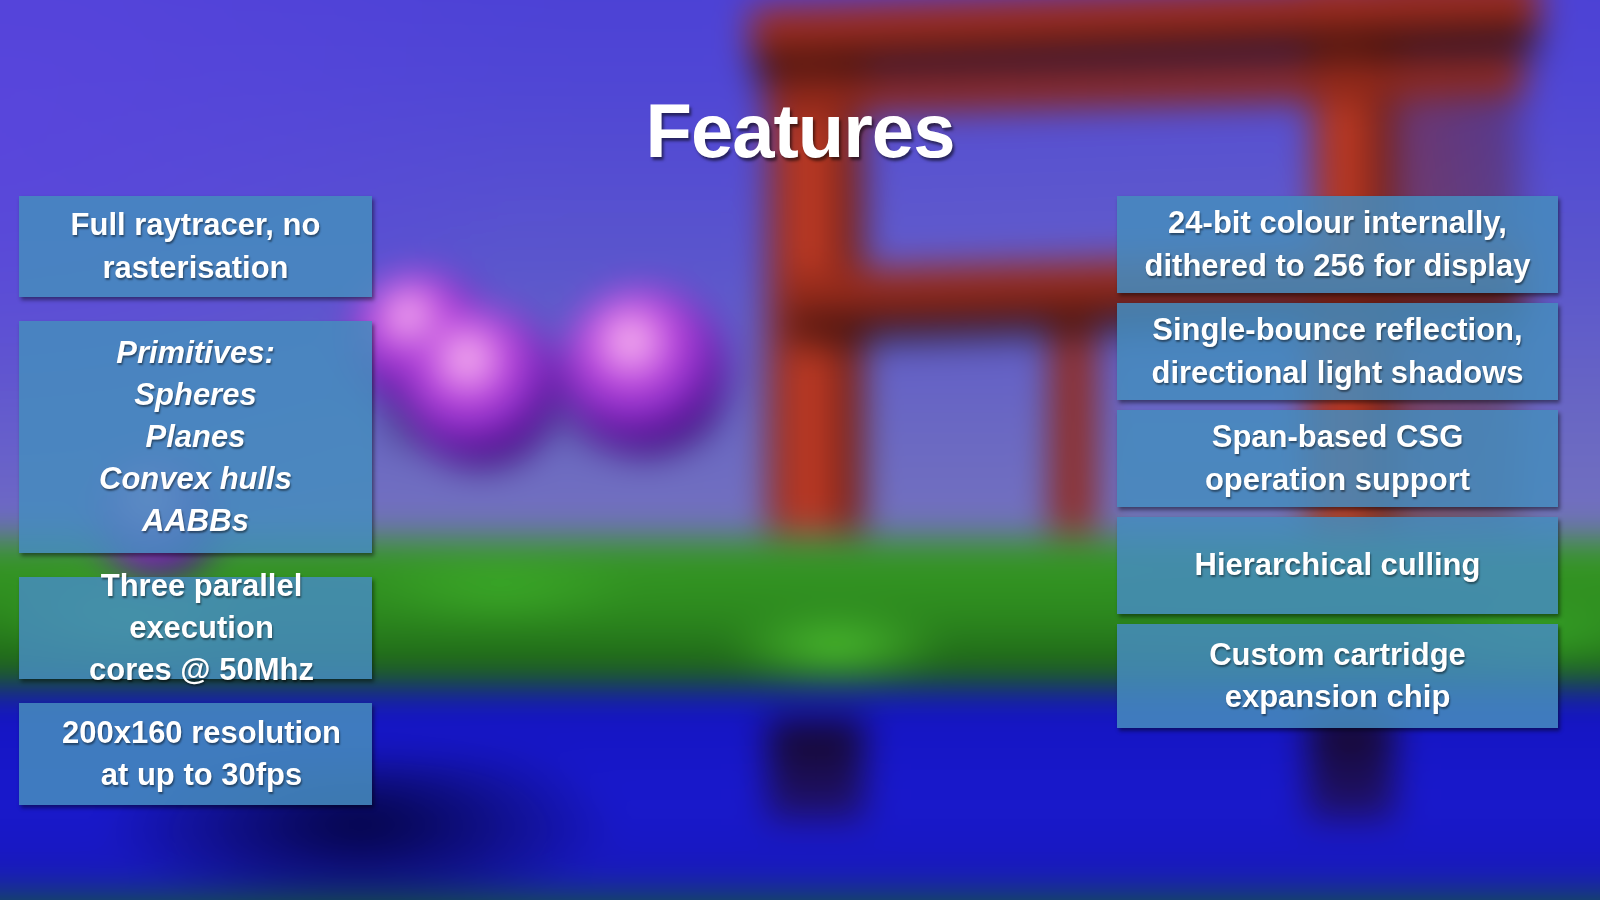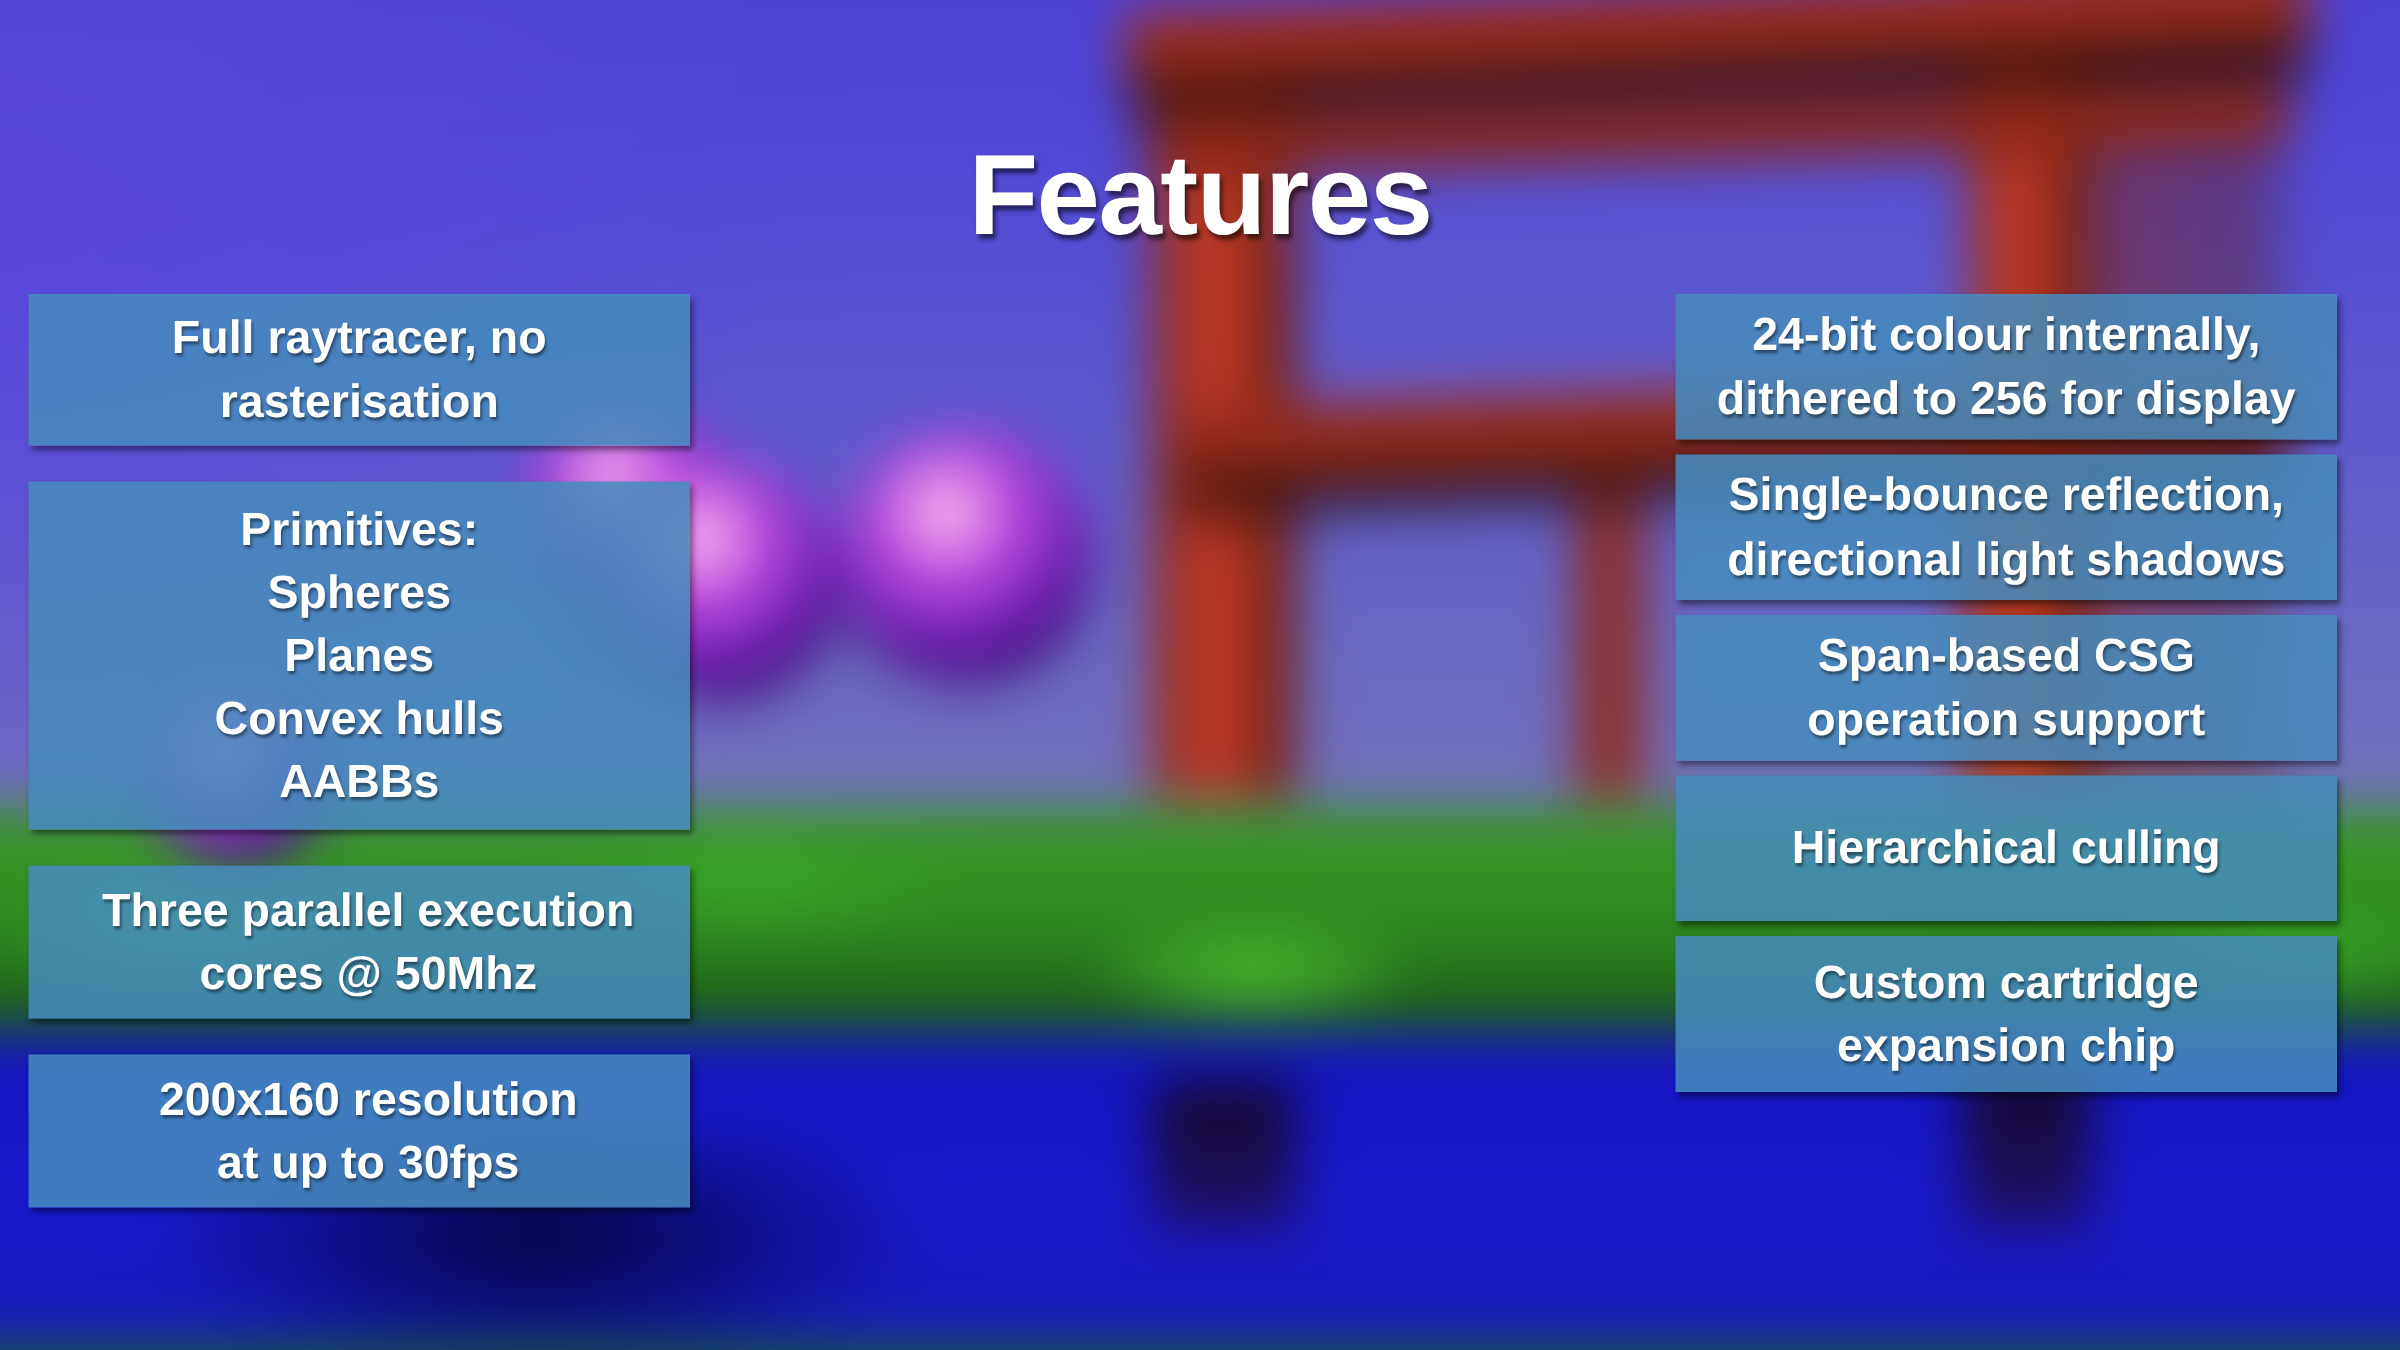--- a/index.html
+++ b/index.html
@@ -187,21 +187,21 @@
     letter-spacing: -1px;
     text-shadow: 2px 3px 3px rgba(0,0,0,0.55);
     line-height: 1;
   }
 
   .col {
     position: absolute;
     display: flex;
     flex-direction: column;
   }
-  .col-left  { left: 19px;   top: 196px; width: 441px; }
+  .col-left  { left: 19px;   top: 196px; width: 353px; }
   .col-right { left: 1117px; top: 196px; width: 441px; }
 
   .feature-box {
     background: rgba(70,140,190,0.86);
     box-shadow: 2px 3px 4px rgba(0,0,0,0.45);
     color: #ffffff;
     font-size: 31px;
     font-weight: bold;
     line-height: 1.36;
     text-align: center;
@@ -211,21 +211,21 @@
     justify-content: center;
     padding: 13px 12px;
     box-sizing: border-box;
     white-space: pre-line;
   }
   .col-left  .feature-box { margin-bottom: 24px; }
   .col-right .feature-box { margin-bottom: 10px; }
   .feature-box:last-child { margin-bottom: 0; }
 
   .h-101 { height: 101px; }
-  .h-232 { height: 232px; }
+  .h-232 { height: 232px; font-style: italic; }
   .h-102 { height: 102px; padding-left: 24px; }
   .h-97  { height: 97px; }
   .h-104 { height: 104px; }
 </style>
 </head>
 <body>
 
 <div id="slide">
 
   <div class="scene">

